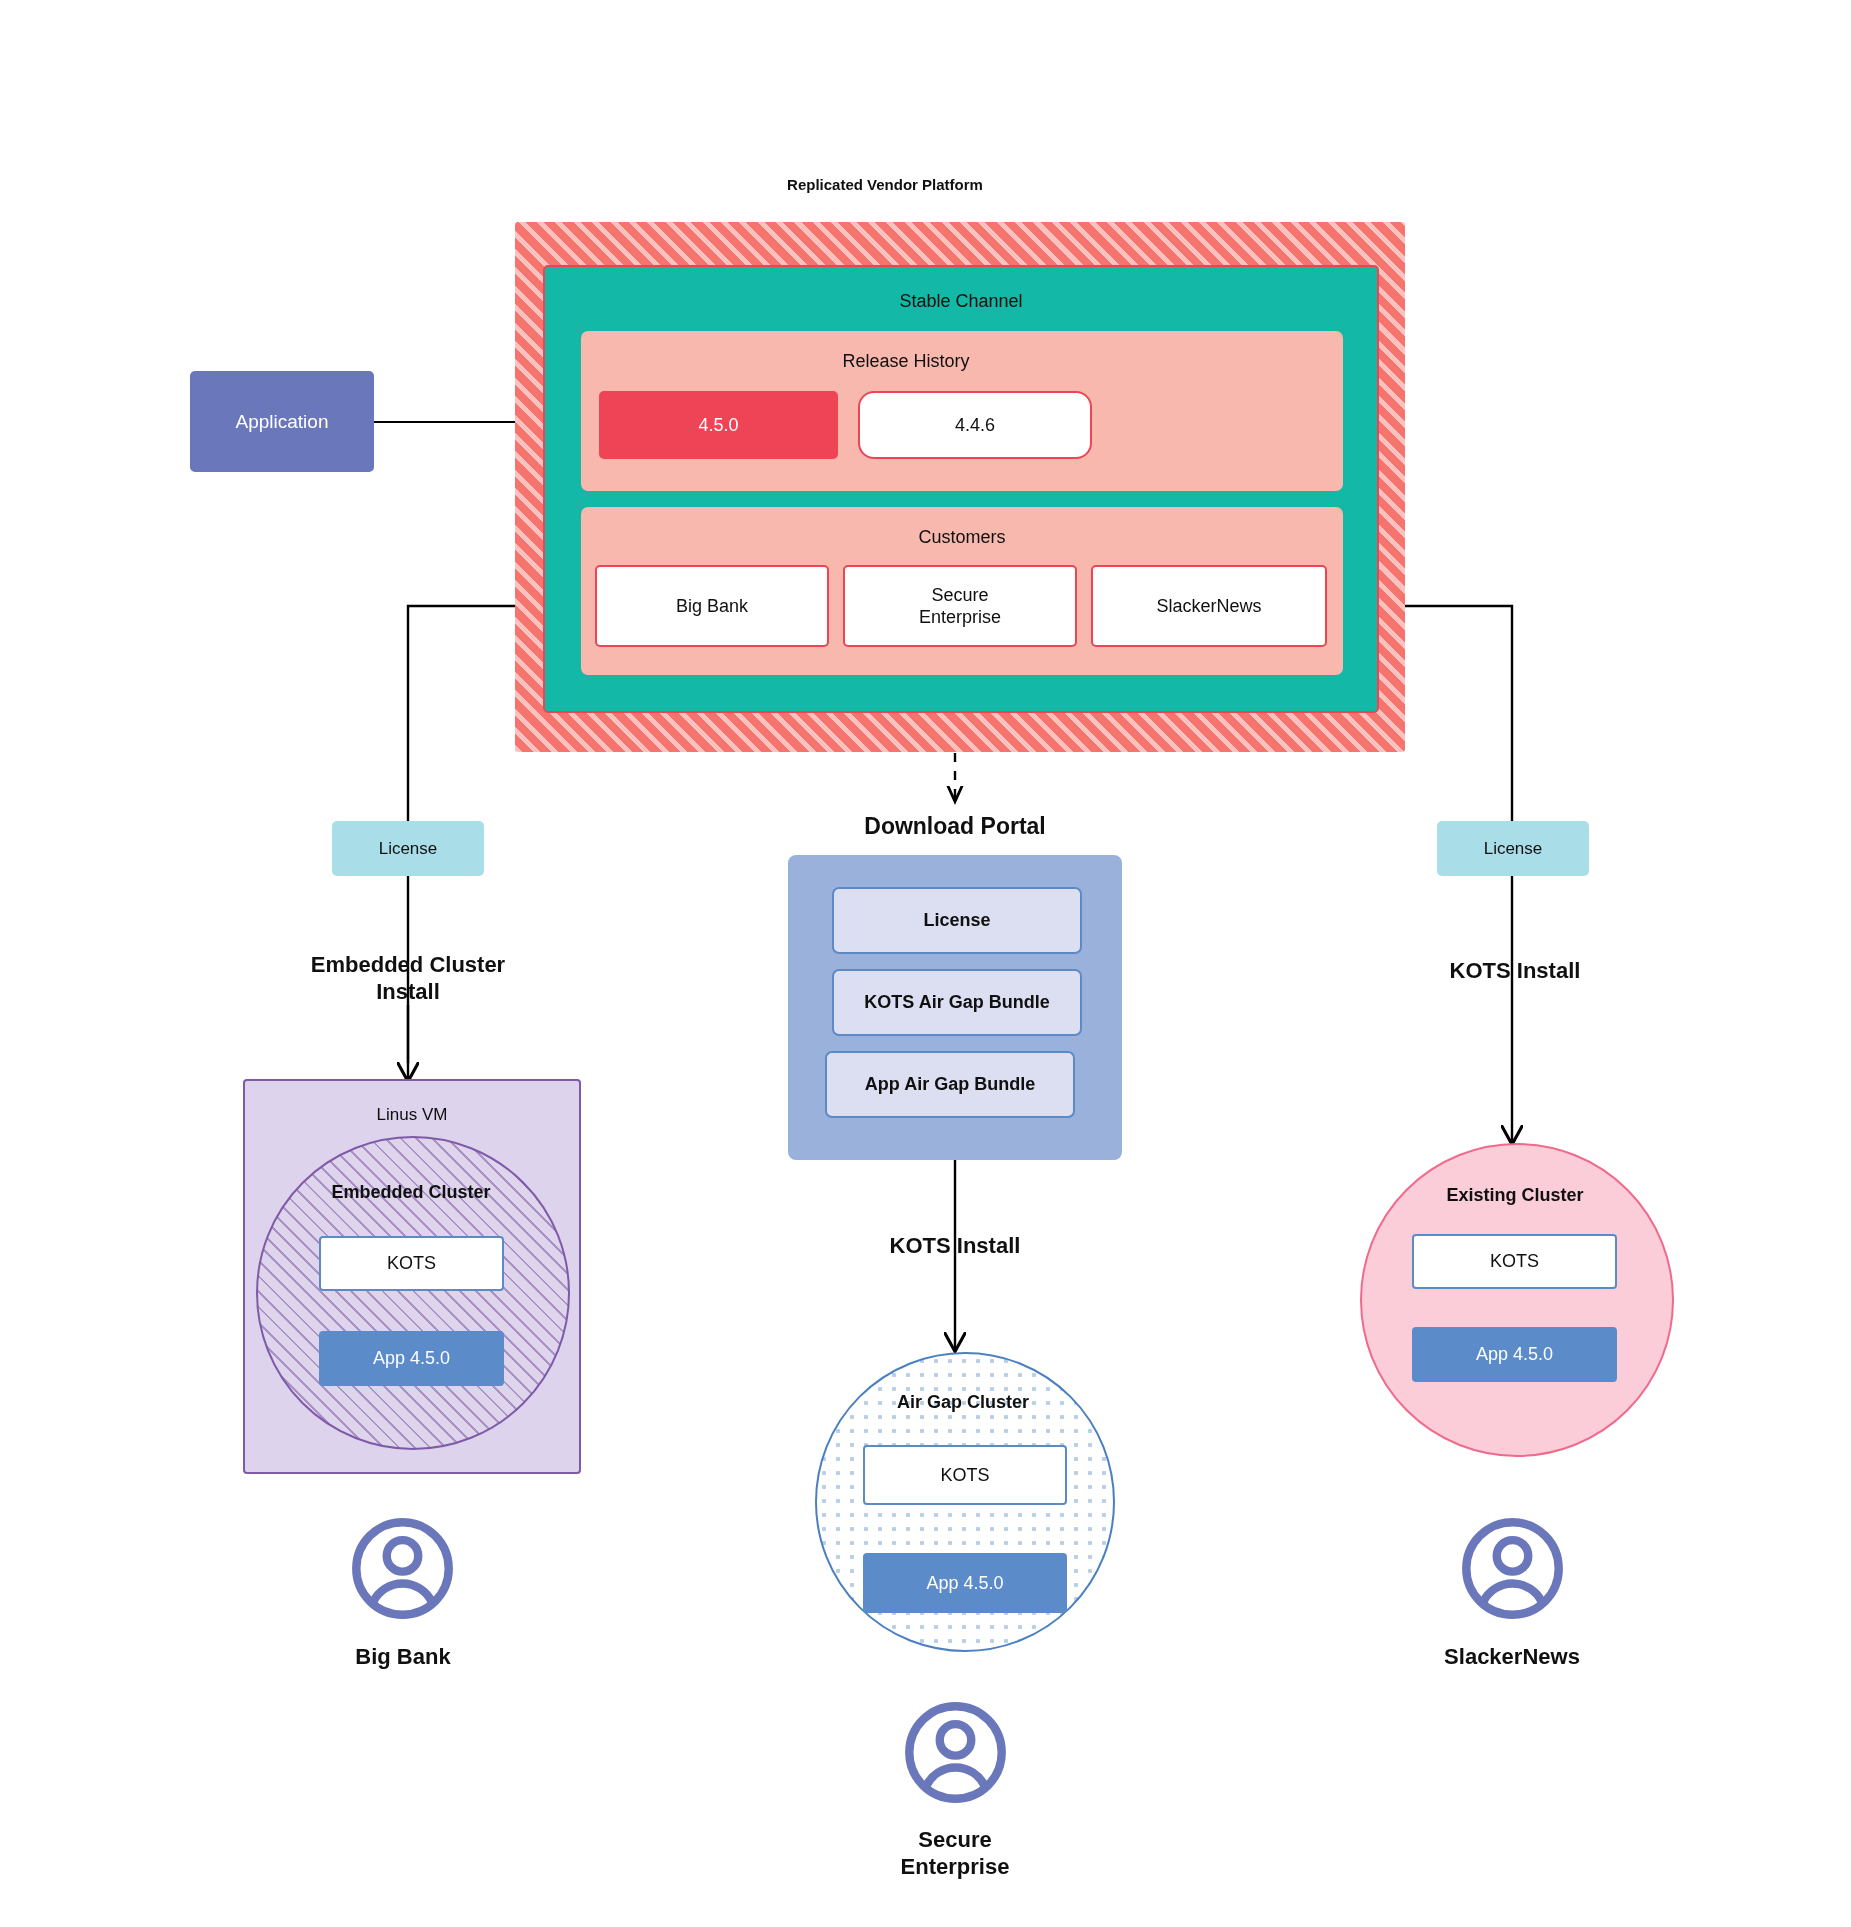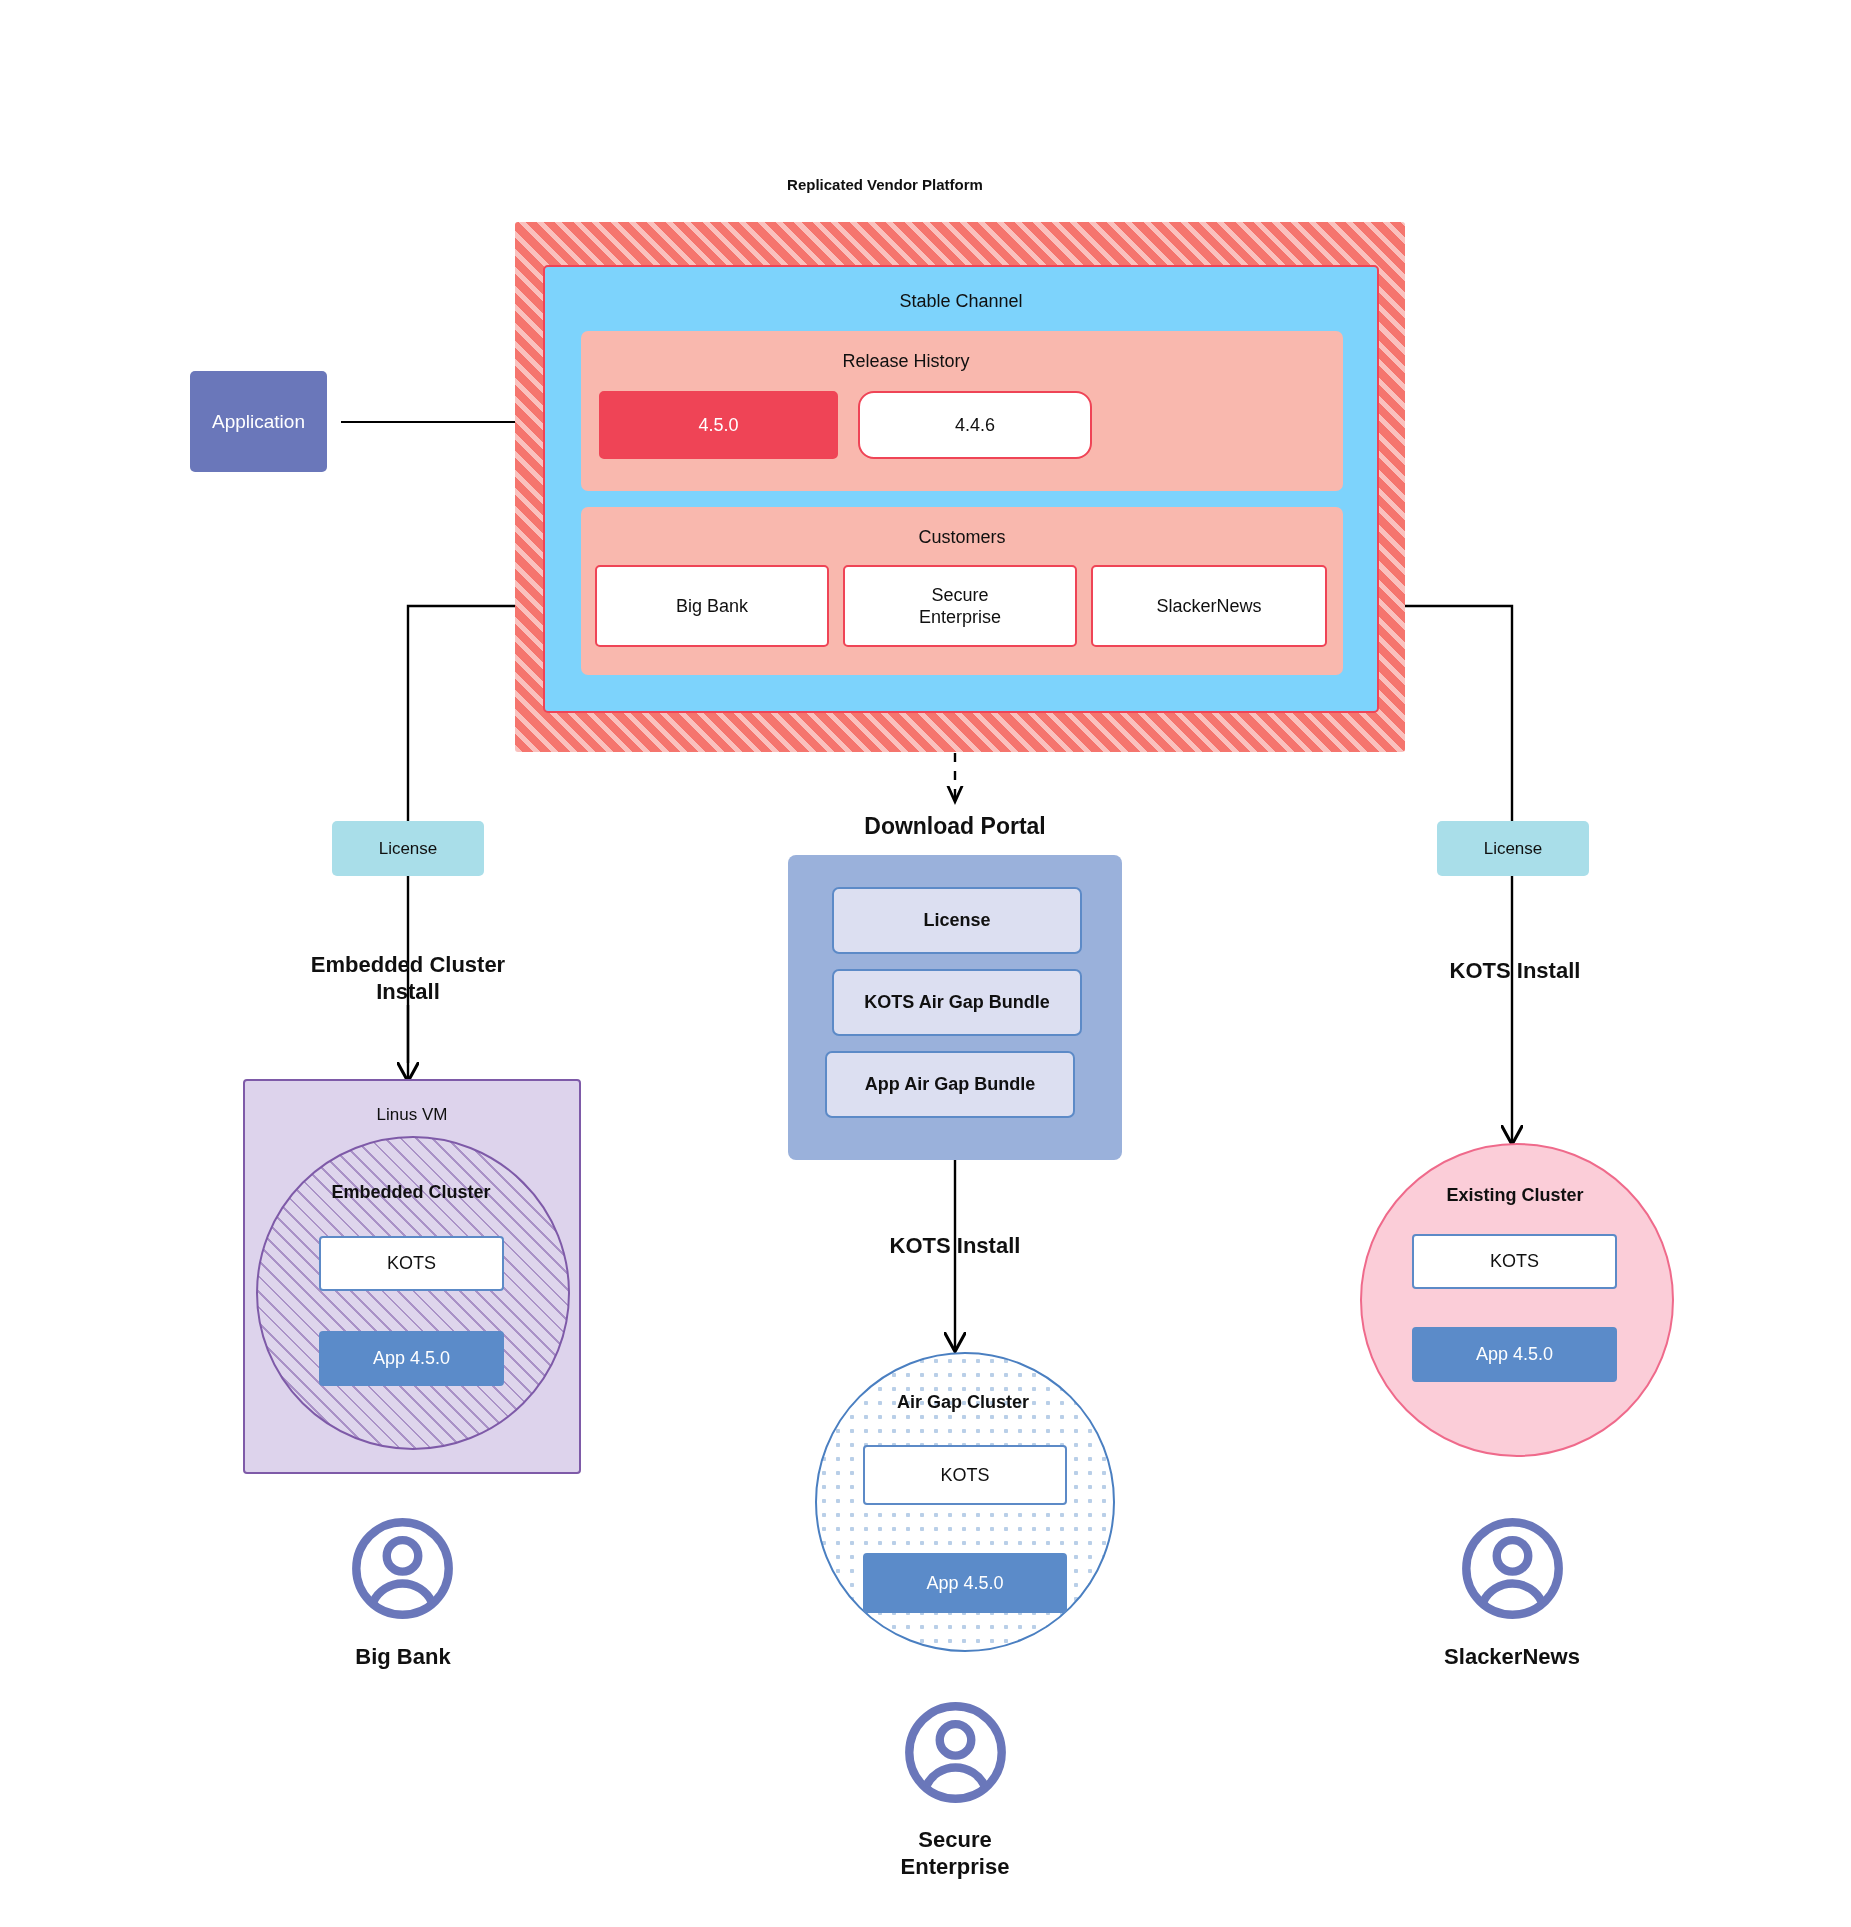--- a/index.html
+++ b/index.html
@@ -9,21 +9,21 @@
   .ctr{display:flex;align-items:center;justify-content:center;text-align:center;line-height:1.25;}
 
   
   .platform-title{font-size:15px;font-weight:700;color:#101010;}
   .platform-hatch{
     background-color:#f5756e;
     background-image:repeating-linear-gradient(45deg,
         rgba(255,255,255,.55) 0 5px, rgba(255,255,255,0) 5px 13px);
     border-radius:3px;
   }
-  .stable-channel{background:#7dd3fc;border:2px solid #ef4456;border-radius:5px;}
+  .stable-channel{background:#14b8a6;border:2px solid #ef4456;border-radius:5px;}
   .sub-band{background:#f9b8ae;border-radius:7px;}
   .band-title{font-size:18px;font-weight:400;color:#101010;}
   .rel-current{background:#ef4456;border:2px solid #ef4456;border-radius:5px;color:#fff;font-size:18px;}
   .rel-old{background:#fff;border:2px solid #ef4456;border-radius:16px;color:#101010;font-size:18px;}
   .cust-box{background:#fff;border:2px solid #ef4456;border-radius:5px;color:#101010;font-size:18px;}
 
   
   .app-box{background:#6a77ba;border-radius:5px;color:#fff;font-size:19px;}
   .license-box{background:#a9dee9;border-radius:5px;color:#101010;font-size:17px;font-weight:400;}
   .edge-label{font-size:22px;font-weight:700;color:#101010;}
@@ -112,21 +112,21 @@
 
     <div class="abs sub-band" style="left:36px;top:240px;width:762px;height:168px;">
       <div class="ctr band-title" style="position:absolute;left:0;top:18px;width:762px;height:24px;">Customers</div>
       <div class="abs ctr cust-box" style="left:14px;top:58px;width:230px;height:78px;white-space:pre-line;">Big Bank</div>
       <div class="abs ctr cust-box" style="left:262px;top:58px;width:230px;height:78px;white-space:pre-line;">Secure
 Enterprise</div>
       <div class="abs ctr cust-box" style="left:510px;top:58px;width:232px;height:78px;white-space:pre-line;">SlackerNews</div>
     </div>
   </div>
 
-  <div class="abs ctr app-box" style="left:190px;top:371px;width:137px;height:101px;">Application</div>
+  <div class="abs ctr app-box" style="left:190px;top:371px;width:184px;height:101px;">Application</div>
 
   <div class="abs ctr license-box" style="left:332px;top:821px;width:152px;height:55px;">License</div>
   <div class="abs ctr license-box" style="left:1437px;top:821px;width:152px;height:55px;">License</div>
 
   <div class="abs ctr edge-label" style="left:258px;top:948px;width:300px;height:60px;white-space:pre-line;">Embedded Cluster
 Install</div>
   <div class="abs ctr edge-label" style="left:830px;top:1230px;width:250px;height:32px;white-space:pre-line;">KOTS Install</div>
   <div class="abs ctr edge-label" style="left:1390px;top:955px;width:250px;height:32px;white-space:pre-line;">KOTS Install</div>
 
   <div class="abs ctr portal-title" style="left:800px;top:810px;width:310px;height:32px;">Download  Portal</div>

